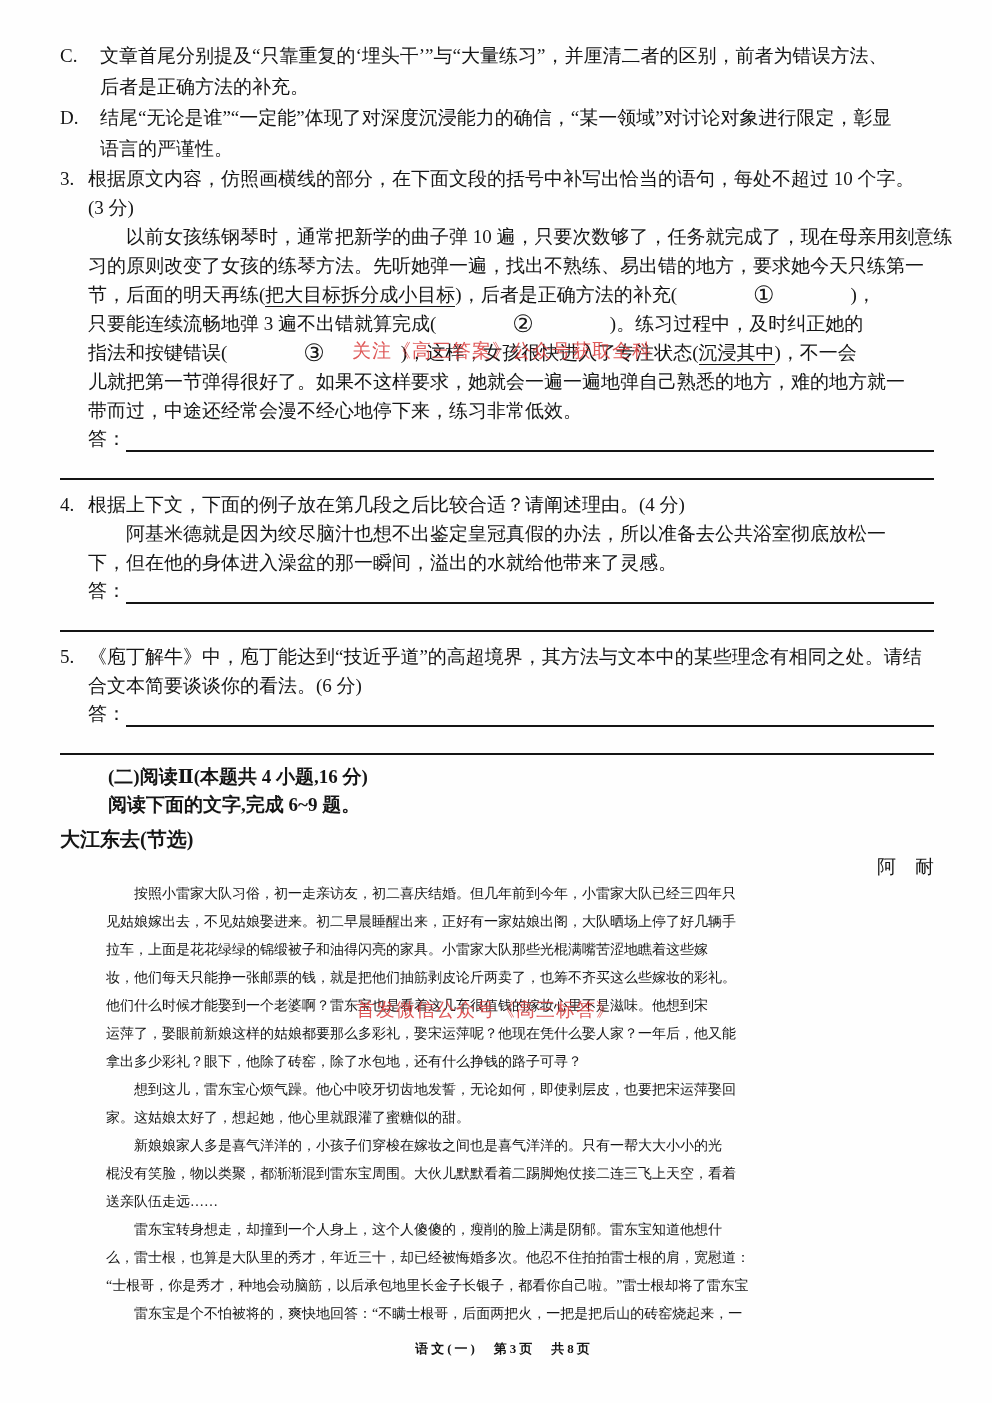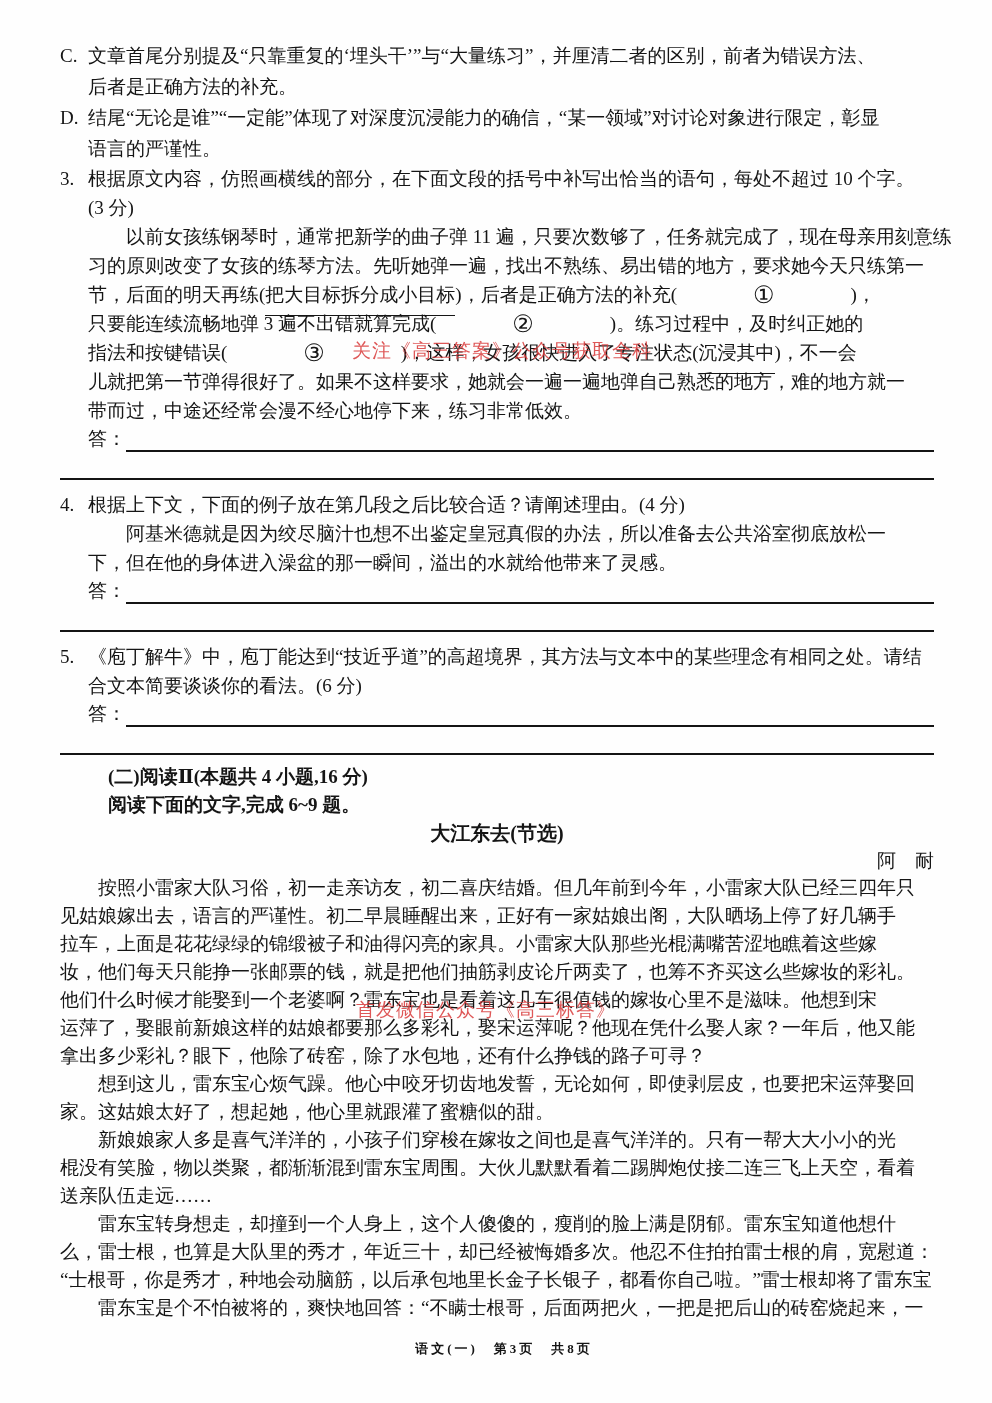--- a/index.html
+++ b/index.html
@@ -10,39 +10,39 @@
     background:#fefefe;
     box-sizing:border-box;
     padding:40px 58px 0 60px;
     font-family:"Liberation Serif","DejaVu Serif",serif;
     color:#151515;
     overflow:hidden;
   }
   .opt{display:flex;font-size:19px;}
   .opt .opt-label{width:28px;flex:0 0 28px;line-height:31px;}
   .opt .opt-body{flex:1;}
-  .opt .opt-body .tline{line-height:31px;white-space:nowrap;}
+  .opt .opt-body .tline{line-height:31px;white-space:nowrap;margin-left:12px;}
   .qblock{display:flex;font-size:19px;}
   .q-label{width:28px;flex:0 0 28px;line-height:29px;}
   .q-body{flex:1;min-width:0;}
   .stem .tline{line-height:29px;white-space:nowrap;}
   .passage .tline{line-height:29px;white-space:nowrap;}
-  .u{border-bottom:1.6px solid #151515;padding-bottom:10px;}
+  .u{border-bottom:1.6px solid #151515;padding-bottom:1px;}
   .circ{font-size:24px;line-height:1;vertical-align:-2px;}
   .ans-row{display:flex;align-items:flex-end;height:27px;}
   .ans-label{flex:0 0 auto;line-height:26px;}
   .ans-fill{flex:1;border-bottom:2px solid #141414;height:24px;}
   .ans-row2{height:26px;border-bottom:2px solid #141414;margin-left:-28px;}
   .gap8{height:8px;}
   .gap10{height:10px;}
   .sec2-head{font-size:19px;font-weight:700;line-height:28px;padding-left:48px;white-space:nowrap;}
   .sec2-instr{font-size:19px;font-weight:700;line-height:28px;padding-left:48px;white-space:nowrap;}
-  .story-title{font-size:20px;font-weight:700;text-align:center;line-height:28px;margin-top:0;}
+  .story-title{font-size:20px;font-weight:700;line-height:28px;margin-top:6px;}
   .story-author{font-size:19px;text-align:right;line-height:27px;}
-  .story{font-size:19px;}
+  .story{font-size:14px;margin-left:46px;}
   .story .tline{line-height:28px;white-space:nowrap;}
   .footer{
     position:absolute;left:8px;top:1340px;width:100%;
     text-align:center;font-size:13px;font-weight:700;letter-spacing:3px;
   }
   .wm{
     position:absolute;z-index:5;
     font-size:19px;letter-spacing:1px;
     color:rgba(216,58,58,0.85);
     white-space:nowrap;
@@ -76,21 +76,21 @@
   </div>
 
   <div class="qblock">
     <div class="q-label">3.</div>
     <div class="q-body">
       <div class="stem">
           <div class="tline">根据原文内容，仿照画横线的部分，在下面文段的括号中补写出恰当的语句，每处不超过 10 个字。</div>
           <div class="tline">(3 分)</div>
         </div>
       <div class="passage">
-          <div class="tline">　　以前女孩练钢琴时，通常把新学的曲子弹 11 遍，只要次数够了，任务就完成了，现在母亲用刻意练</div>
+          <div class="tline">　　以前女孩练钢琴时，通常把新学的曲子弹 10 遍，只要次数够了，任务就完成了，现在母亲用刻意练</div>
           <div class="tline">习的原则改变了女孩的练琴方法。先听她弹一遍，找出不熟练、易出错的地方，要求她今天只练第一</div>
           <div class="tline"><span>节，后面的明天再练(</span><span class="u">把大目标拆分成小目标</span><span>)，后者是正确方法的补充(　　　　</span><span class="circ">①</span><span>　　　　)，</span></div>
           <div class="tline"><span>只要能连续流畅地弹 3 遍不出错就算完成(　　　　</span><span class="circ">②</span><span>　　　　)。练习过程中，及时纠正她的</span></div>
           <div class="tline"><span>指法和按键错误(　　　　</span><span class="circ">③</span><span>　　　　)，这样，女孩很快进入了专注状态(</span><span class="u">沉浸其中</span><span>)，不一会</span></div>
           <div class="tline">儿就把第一节弹得很好了。如果不这样要求，她就会一遍一遍地弹自己熟悉的地方，难的地方就一</div>
           <div class="tline">带而过，中途还经常会漫不经心地停下来，练习非常低效。</div>
         </div>
       <div class="ans-row">
         <span class="ans-label">答：</span>
         <span class="ans-fill"></span>
@@ -139,21 +139,21 @@
   <div class="gap8"></div>
 
   <div class="sec2-head">(二)阅读Ⅱ(本题共 4 小题,16 分)</div>
   <div class="sec2-instr">阅读下面的文字,完成 6~9 题。</div>
 
   <div class="story-title">大江东去(节选)</div>
   <div class="story-author">阿　耐</div>
 
   <div class="story">
       <div class="tline">　　按照小雷家大队习俗，初一走亲访友，初二喜庆结婚。但几年前到今年，小雷家大队已经三四年只</div>
-      <div class="tline">见姑娘嫁出去，语言的严谨性。初二早晨睡醒出来，正好有一家姑娘出阁，大队晒场上停了好几辆手</div>
+      <div class="tline">见姑娘嫁出去，不见姑娘娶进来。初二早晨睡醒出来，正好有一家姑娘出阁，大队晒场上停了好几辆手</div>
       <div class="tline">拉车，上面是花花绿绿的锦缎被子和油得闪亮的家具。小雷家大队那些光棍满嘴苦涩地瞧着这些嫁</div>
       <div class="tline">妆，他们每天只能挣一张邮票的钱，就是把他们抽筋剥皮论斤两卖了，也筹不齐买这么些嫁妆的彩礼。</div>
       <div class="tline">他们什么时候才能娶到一个老婆啊？雷东宝也是看着这几车很值钱的嫁妆心里不是滋味。他想到宋</div>
       <div class="tline">运萍了，娶眼前新娘这样的姑娘都要那么多彩礼，娶宋运萍呢？他现在凭什么娶人家？一年后，他又能</div>
       <div class="tline">拿出多少彩礼？眼下，他除了砖窑，除了水包地，还有什么挣钱的路子可寻？</div>
       <div class="tline">　　想到这儿，雷东宝心烦气躁。他心中咬牙切齿地发誓，无论如何，即使剥层皮，也要把宋运萍娶回</div>
       <div class="tline">家。这姑娘太好了，想起她，他心里就跟灌了蜜糖似的甜。</div>
       <div class="tline">　　新娘娘家人多是喜气洋洋的，小孩子们穿梭在嫁妆之间也是喜气洋洋的。只有一帮大大小小的光</div>
       <div class="tline">棍没有笑脸，物以类聚，都渐渐混到雷东宝周围。大伙儿默默看着二踢脚炮仗接二连三飞上天空，看着</div>
       <div class="tline">送亲队伍走远……</div>

